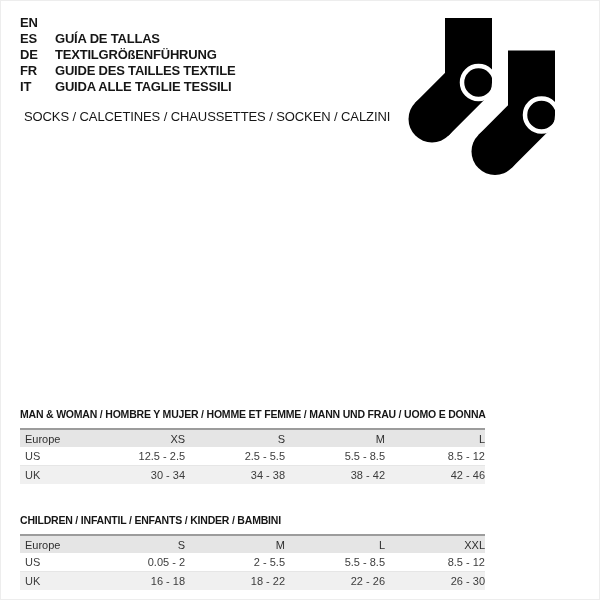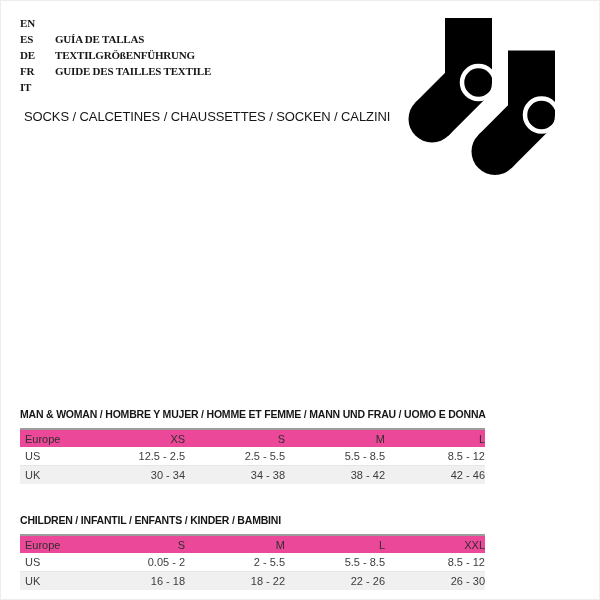--- a/index.html
+++ b/index.html
@@ -15,25 +15,24 @@
 
   
   .lang-list {
     position: absolute;
     left: 20px; top: 15px;
   }
   .lang-row {
     display: flex;
     height: 16px;
     line-height: 16px;
-    font-size: 11px;
+    font-size: 13px;
     font-weight: 700;
     letter-spacing: -0.2px;
     color: #161616;
-    font-family: Liberation Serif, serif;
   }
   .lang-code { width: 35px; flex: 0 0 35px; }
 
   .category-line {
     position: absolute;
     left: 24px; top: 109px;
     font-size: 13px;
     font-weight: 400;
     letter-spacing: -0.1px;
     color: #161616;
@@ -75,21 +74,21 @@
     padding: 0;
     font-weight: 400;
     text-align: right;
     overflow: hidden;
     white-space: nowrap;
   }
   table.size-table th { height: 17px; }
   table.size-table td { height: 18px; margin-top: 12px; }
   table.size-table .col-region { text-align: left; padding-left: 5px; }
   tr.header-row {
-    background: #ec4899;
+    background: #e5e5e5;
     border-top: 2px solid #9c9c9c;
     color: #2f2f2f;
   }
   tr.row-us { background: #ffffff; border-bottom: 1px solid #e6e6e6; }
   tr.row-uk { background: #f0f0f0; }
 </style>
 </head>
 <body>
 
 <div class="lang-list">
@@ -103,20 +102,21 @@
   <div class="lang-row">
     <span class="lang-code">DE</span>
     <span class="lang-label">TEXTILGRÖßENFÜHRUNG</span>
   </div>
   <div class="lang-row">
     <span class="lang-code">FR</span>
     <span class="lang-label">GUIDE DES TAILLES TEXTILE</span>
   </div>
   <div class="lang-row">
     <span class="lang-code">IT</span>
+    <span class="lang-label">GUIDA ALLE TAGLIE TESSILI</span>
   </div>
 </div>
 
 <div class="category-line">SOCKS / CALCETINES / CHAUSSETTES / SOCKEN / CALZINI</div>
 
 <div class="socks-icon">
   <svg width="164" height="172" viewBox="0 0 164 172" xmlns="http://www.w3.org/2000/svg">
 
     <g>
       <path d="M62.5,10 L62.5,74.5 L26,111" fill="none" stroke="#000000" stroke-width="47" stroke-linejoin="round" stroke-linecap="butt"></path>

